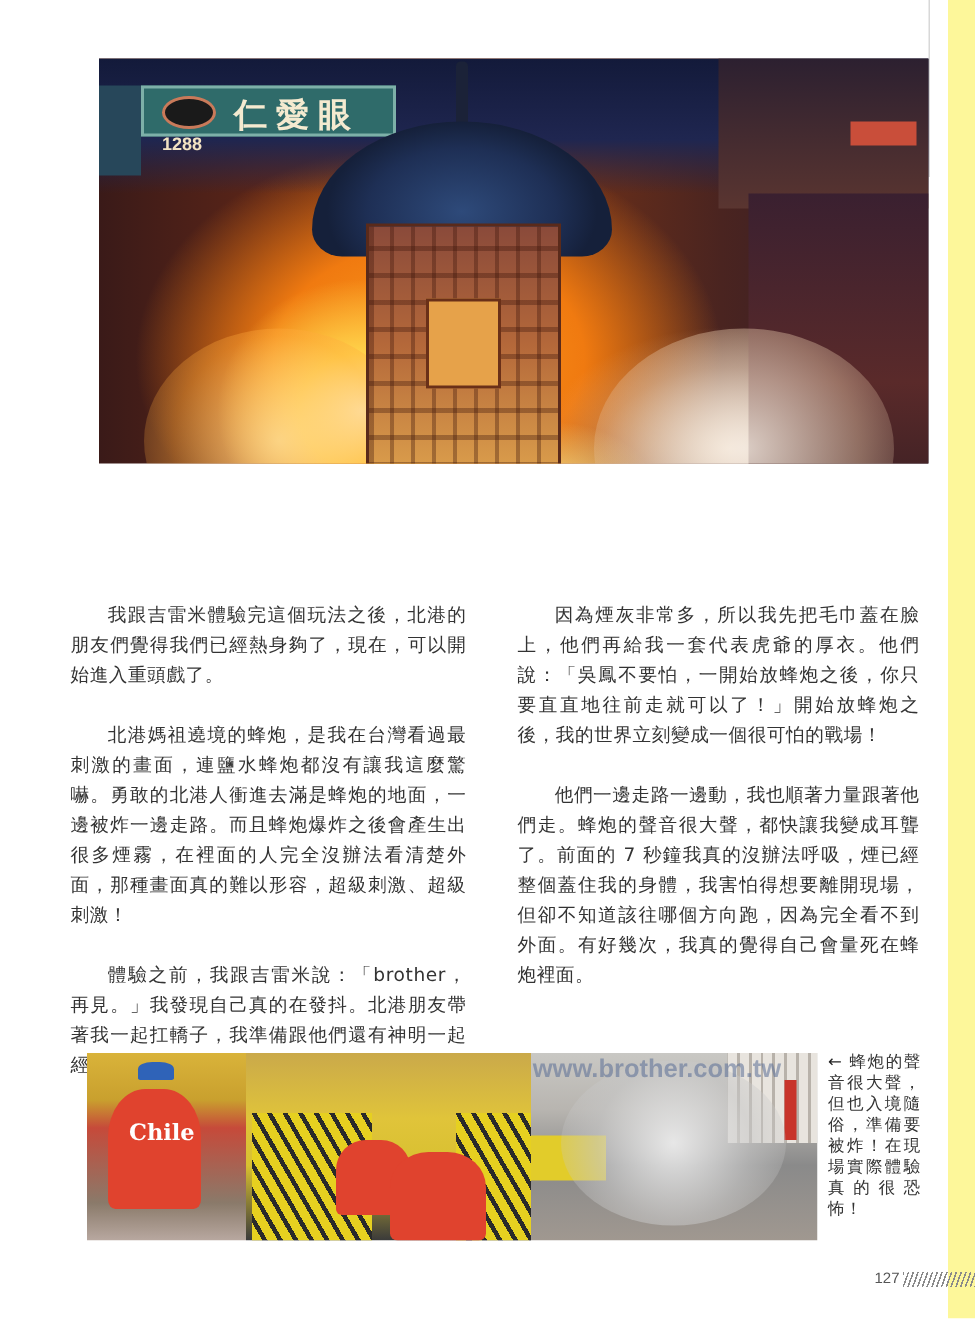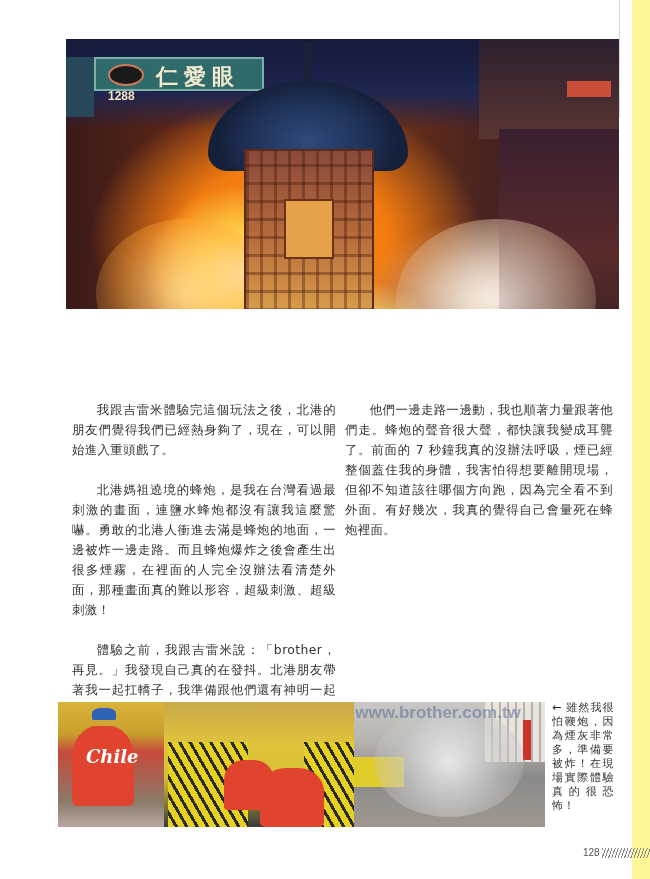--- a/index.html
+++ b/index.html
@@ -41,35 +41,35 @@
     .sedan-panel { position: absolute; left: 218px; top: 160px; width: 50px; height: 60px; background: #e6a24a; border: 2px solid #6a3018; }
     .smoke-left { position: absolute; left: 30px; top: 180px; width: 180px; height: 150px; border-radius: 50%;
       background: radial-gradient(circle, rgba(255,220,150,0.8) 0%, rgba(255,170,60,0.4) 60%, rgba(0,0,0,0) 100%); }
     .smoke-right { position: absolute; left: 330px; top: 180px; width: 200px; height: 160px; border-radius: 50%;
       background: radial-gradient(circle, rgba(245,235,225,0.85) 0%, rgba(230,200,170,0.45) 60%, rgba(0,0,0,0) 100%); }
     .crowd-right { position: absolute; right: 0; top: 90px; width: 120px; height: 251px;
       background: linear-gradient(180deg, #3a2030 0%, #5a2a2a 50%, #2a1a20 100%); }
 
     
     .column { position: absolute; top: 400px; font-size: 12.4px; line-height: 20px; color: #333333; }
-    .column.left { left: 72px; width: 264px; }
+    .column.left { left: 47px; width: 264px; }
     .column.right { left: 345px; width: 268px; }
     .column p { text-indent: 2em; margin-bottom: 20px; text-align: justify; letter-spacing: 0.4px; }
 
     
     .strip { position: absolute; left: 58px; top: 702px; width: 487px; height: 125px; overflow: hidden; }
     .strip-photo-1 { position: absolute; left: 0; top: 0; width: 106px; height: 125px;
       background: linear-gradient(180deg, #d9b33a 0%, #c9a02e 25%, #c64a3a 40%, #8a7a6a 80%, #b8a8a0 100%); }
     .strip-photo-2 { position: absolute; left: 106px; top: 0; width: 190px; height: 125px;
       background: linear-gradient(180deg, #caa94a 0%, #e0c43a 35%, #d8c030 60%, #3a3a3a 100%); }
     .strip-photo-3 { position: absolute; left: 296px; top: 0; width: 191px; height: 125px;
       background: linear-gradient(180deg, #c9c8c4 0%, #b8b5b0 30%, #8a8a8a 60%, #a09890 100%); }
     .person-red { position: absolute; background: #e0432e; border-radius: 40% 40% 8% 8%; }
     .hat-blue { position: absolute; background: #2f63b8; border-radius: 40% 40% 10% 10%; }
-    .chile-text { position: absolute; font-family: "DejaVu Serif", serif; font-style: italic; font-weight: bold; color: #ffffff; font-size: 18px; }
+    .chile-text { position: absolute; font-family: "DejaVu Serif", serif; font-weight: bold; color: #ffffff; font-size: 15px; }
     .yellow-jackets { position: absolute; background: repeating-linear-gradient(60deg, #e6d020 0 6px, #2a2a2a 6px 9px); }
     .smoke-cloud { position: absolute; border-radius: 50%; background: radial-gradient(circle, rgba(235,235,235,0.95) 0%, rgba(200,200,200,0.6) 55%, rgba(0,0,0,0) 100%); }
     .building-right { position: absolute; right: 0; top: 0; width: 60px; height: 60px;
       background: repeating-linear-gradient(90deg, #e8e4de 0 6px, #b8b2aa 6px 8px); }
     .firecracker-red { position: absolute; right: 14px; top: 18px; width: 8px; height: 40px; background: #c8342a; }
 
     .watermark { position: absolute; left: 280px; top: 2px; width: 200px; text-align: center; color: rgba(90,110,150,0.55); }
     .watermark-cn { font-family: "DejaVu Serif", serif; font-size: 25px; font-weight: bold; letter-spacing: 2px; line-height: 30px; }
     .watermark-url { font-family: "Liberation Sans", sans-serif; font-size: 17px; font-weight: bold; line-height: 18px; }
 
@@ -108,20 +108,21 @@
   <div class="sedan-panel"></div>
 </div>
 
 <div class="column left">
   <p>我跟吉雷米體驗完這個玩法之後，北港的朋友們覺得我們已經熱身夠了，現在，可以開始進入重頭戲了。</p>
   <p>北港媽祖遶境的蜂炮，是我在台灣看過最刺激的畫面，連鹽水蜂炮都沒有讓我這麼驚嚇。勇敢的北港人衝進去滿是蜂炮的地面，一邊被炸一邊走路。而且蜂炮爆炸之後會產生出很多煙霧，在裡面的人完全沒辦法看清楚外面，那種畫面真的難以形容，超級刺激、超級刺激！</p>
   <p>體驗之前，我跟吉雷米說：「brother，再見。」我發現自己真的在發抖。北港朋友帶著我一起扛轎子，我準備跟他們還有神明一起經過蜂炮海，而這個動作叫做「虎爺吃炮」。</p>
 </div>
 
 <div class="column right">
+  <p>因為煙灰非常多，所以我先把毛巾蓋在臉上，他們再給我一套代表虎爺的厚衣。他們說：「吳鳳不要怕，一開始放蜂炮之後，你只要直直地往前走就可以了！」開始放蜂炮之後，我的世界立刻變成一個很可怕的戰場！</p>
   <p>他們一邊走路一邊動，我也順著力量跟著他們走。蜂炮的聲音很大聲，都快讓我變成耳聾了。前面的 7 秒鐘我真的沒辦法呼吸，煙已經整個蓋住我的身體，我害怕得想要離開現場，但卻不知道該往哪個方向跑，因為完全看不到外面。有好幾次，我真的覺得自己會量死在蜂炮裡面。</p>
 </div>
 
 <div class="strip">
   <div class="strip-photo-1">
     <div class="person-red" style="left:14px; top:24px; width:62px; height:80px;"></div>
     <div class="hat-blue" style="left:34px; top:6px; width:24px; height:12px;"></div>
     <span class="chile-text" style="left:28px; top:44px;">Chile</span>
   </div>
   <div class="strip-photo-2">
@@ -136,17 +137,17 @@
     <div class="yellow-jackets" style="left:0; top:55px; width:50px; height:30px; background:#e2cc2a;"></div>
     <div class="smoke-cloud" style="left:20px; top:5px; width:150px; height:110px;"></div>
   </div>
   <div class="watermark">
     <div class="watermark-url">www.brother.com.tw</div>
   </div>
 </div>
 
 <div class="caption">
   <span class="caption-arrow">←</span>
-  <span>雖然我很怕鞭炮，因為煙灰非常多，準備要被炸！在現場實際體驗真的很恐怖！</span>
+  <span>蜂炮的聲音很大聲，但也入境隨俗，準備要被炸！在現場實際體驗真的很恐怖！</span>
 </div>
 
-<span class="page-number">128</span>
+<span class="page-number">127</span>
 <div class="page-hatch"></div>
 
 </body></html>

